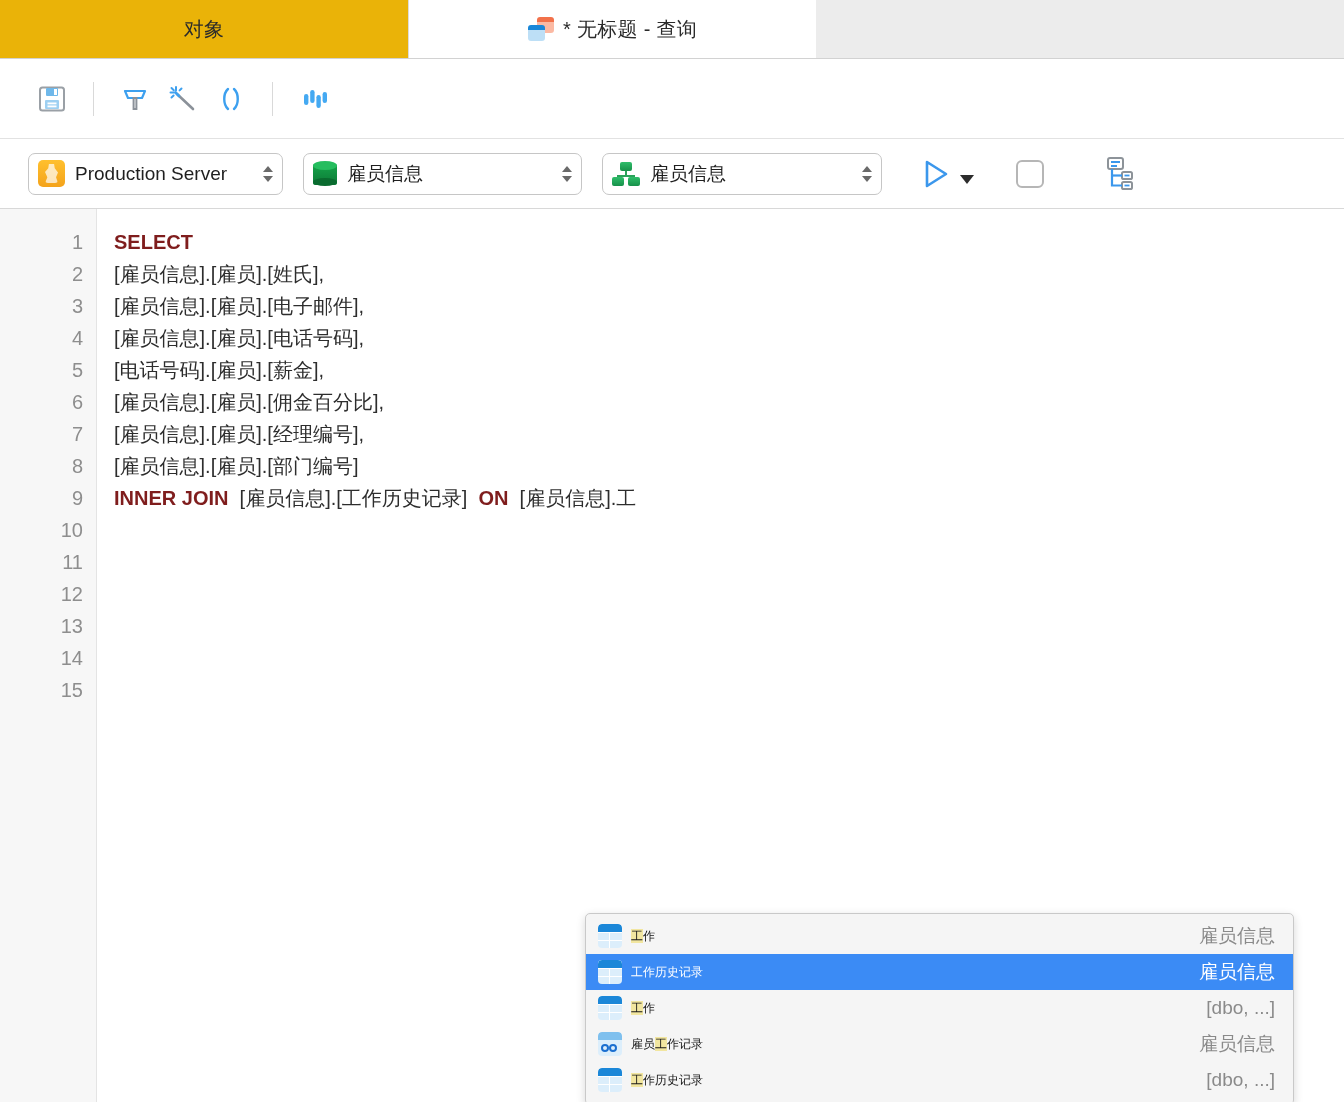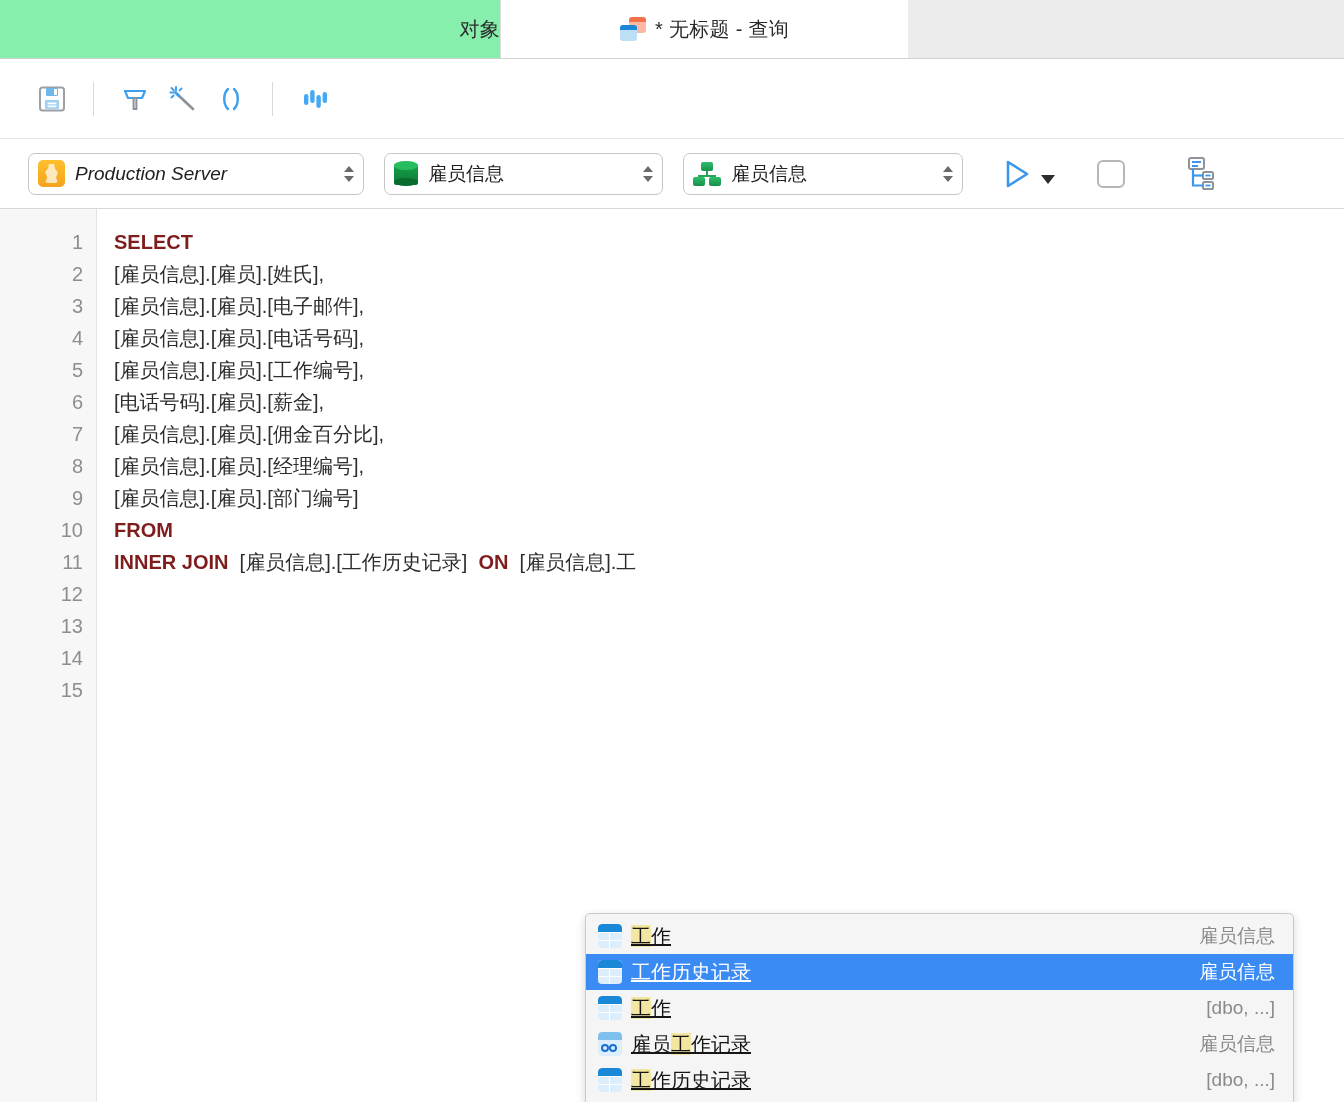--- a/index.html
+++ b/index.html
@@ -31,24 +31,23 @@
     display: flex;
     align-items: center;
     justify-content: center;
     gap: 9px;
     font-size: 20px;
     color: #2b2b2b;
     cursor: default;
     user-select: none;
   }
   .tab.inactive {
-    width: 501px;
-    background: #86efac;
+    width: 409px;
+    background: #eab308;
     border-right: 1px solid #dcdcdc;
-    justify-content: flex-end;
   }
   .tab.active {
     width: 407px;
     background: #ffffff;
   }
   .tab-icon { width: 26px; height: 24px; position: relative; flex: 0 0 26px; }
   .tab-icon .sq {
     position: absolute; width: 17px; height: 16px; border-radius: 3px;
   }
   .tab-icon .sq.back {
@@ -95,21 +94,21 @@
     border: 1px solid #c6c6c6;
     border-radius: 7px;
     background: #ffffff;
     display: flex;
     align-items: center;
     padding: 0 7px 0 9px;
     gap: 10px;
     cursor: pointer;
     position: relative;
   }
-  .combo.server { width: 336px; font-style: italic; }
+  .combo.server { width: 255px; }
   .combo.db { width: 279px; }
   .combo.schema { width: 280px; }
   .combo-label {
     font-size: 19px; color: #1f1f1f; flex: 1;
     white-space: nowrap; overflow: hidden; text-overflow: ellipsis;
   }
   .stepper {
     width: 14px; height: 26px; flex: 0 0 14px;
     display: flex; flex-direction: column; align-items: center; justify-content: center;
     gap: 4px;
@@ -223,21 +222,21 @@
   }
   .ac-row {
     height: 36px;
     display: flex;
     align-items: center;
     padding: 0 18px 0 12px;
     cursor: pointer;
     gap: 9px;
   }
   .ac-row.sel { background: #3b8bf5; }
-  .ac-name { font-size: 20px; color: #161616; white-space: nowrap; flex: 1; text-decoration: underline; }
+  .ac-name { font-size: 12px; color: #161616; white-space: nowrap; flex: 1; }
   .ac-row.sel .ac-name { color: #ffffff; }
   .ac-name .hl { background: #f2e6a0; }
   .ac-row.sel .ac-name .hl { background: transparent; }
   .ac-src { font-size: 19px; color: #8a8a8a; white-space: nowrap; }
   .ac-row.sel .ac-src { color: #ffffff; }
 
   .ic-tbl { width: 24px; height: 24px; flex: 0 0 24px; position: relative; border-radius: 4px; overflow: hidden; background: #dceefb; }
   .ic-tbl .hd { position: absolute; left:0; top:0; width:100%; height:8px; background:#1b87d8; border-radius: 4px 4px 0 0;}
   .ic-tbl .g1 { position:absolute; left:0; top:8px; width:100%; height:1px; background:#ffffff;}
   .ic-tbl .g2 { position:absolute; left:0; top:16px; width:100%; height:1px; background:#ffffff;}
@@ -402,26 +401,24 @@
       <div class="ln">13</div>
       <div class="ln">14</div>
       <div class="ln">15</div>
     </div>
 
     <div class="code">
       <div class="cl"><span class="kw">SELECT</span></div>
       <div class="cl"><span>[雇员信息].[雇员].[姓氏],</span></div>
       <div class="cl"><span>[雇员信息].[雇员].[电子邮件],</span></div>
       <div class="cl"><span>[雇员信息].[雇员].[电话号码],</span></div>
-      <div class="cl"><span>[雇员信息].[雇员].[工作编号],</span></div>
       <div class="cl"><span>[电话号码].[雇员].[薪金],</span></div>
       <div class="cl"><span>[雇员信息].[雇员].[佣金百分比],</span></div>
       <div class="cl"><span>[雇员信息].[雇员].[经理编号],</span></div>
       <div class="cl"><span>[雇员信息].[雇员].[部门编号]</span></div>
-      <div class="cl"><span class="kw">FROM</span></div>
       <div class="cl"><span class="kw">INNER JOIN</span><span>  [雇员信息].[工作历史记录]  </span><span class="kw">ON</span><span>  [雇员信息].工</span></div>
     </div>
 
     <div class="ac">
       <div class="ac-row">
         <span class="ic-tbl">
             <span class="hd"></span>
             <span class="g1"></span>
             <span class="g2"></span>
             <span class="g3"></span>

